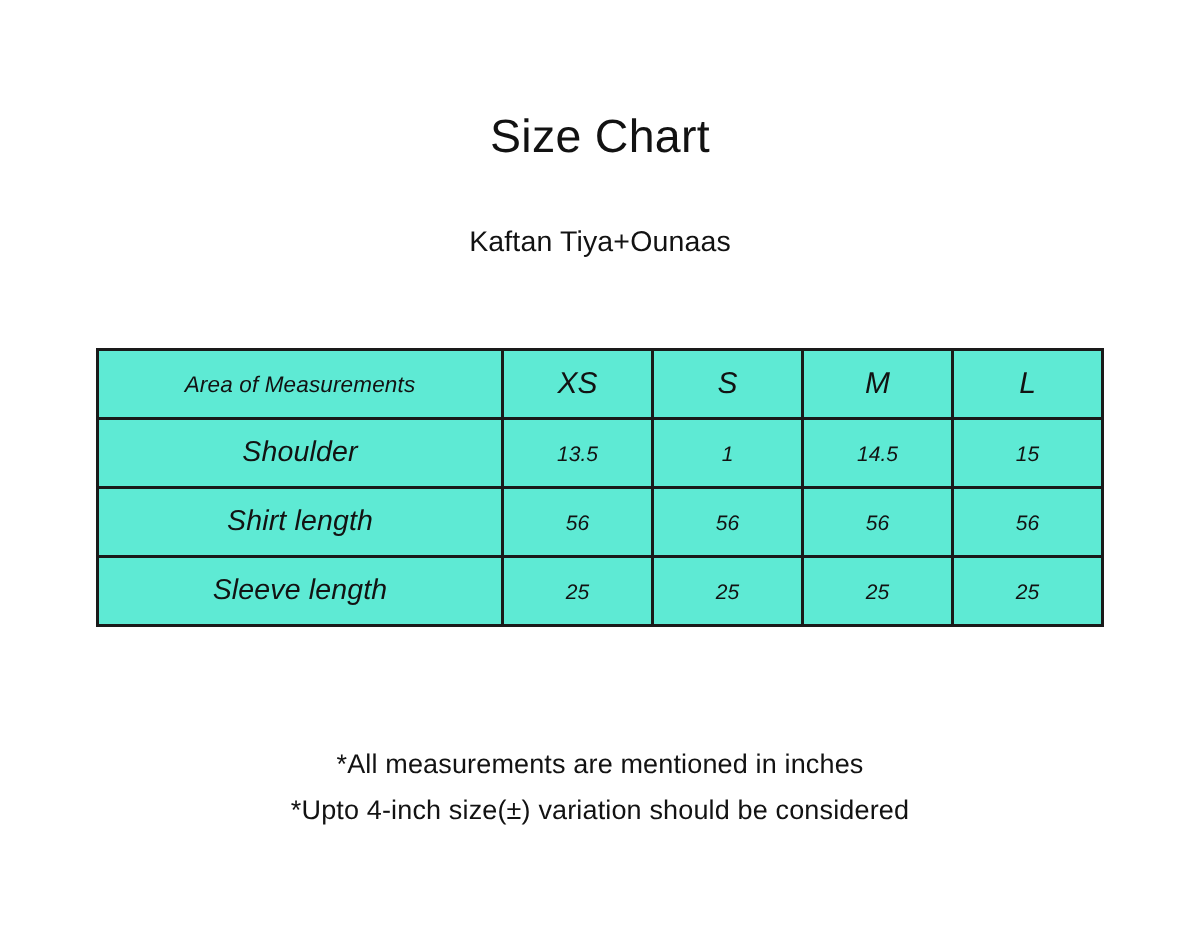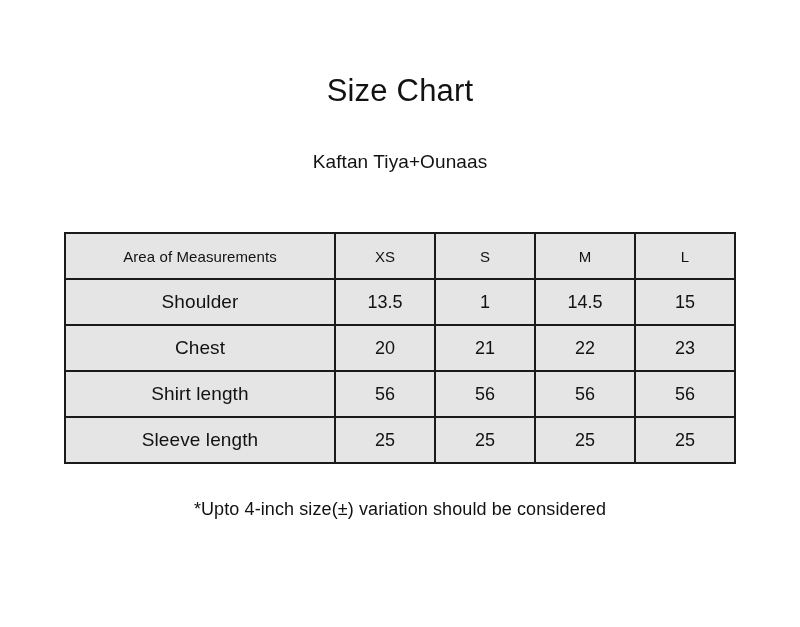--- a/index.html
+++ b/index.html
@@ -50,47 +50,48 @@
   .size-table-wrap {
     position: absolute;
     left: 64px;
     top: 232px;
     width: 672px;
   }
   table.size-table {
     border-collapse: collapse;
     width: 672px;
     table-layout: fixed;
-    background: #e5e5e5;
+    background: #5eead4;
+    font-style: italic;
   }
   table.size-table td {
     border: 2px solid #1a1a1a;
     height: 44px;
     padding: 0 6px;
     text-align: center;
     vertical-align: middle;
     color: #121212;
     font-weight: 400;
   }
   col.c-label { width: 270px; }
   col.c-size  { width: 100px; }
 
   .hdr-label {
     font-size: 15px;
     letter-spacing: 0.1px;
   }
   .hdr-size {
-    font-size: 15px;
+    font-size: 20px;
   }
   .row-label {
     font-size: 19px;
     letter-spacing: 0.1px;
   }
   .row-value {
-    font-size: 18px;
+    font-size: 14px;
   }
   .notes {
     position: absolute;
     left: 0;
     top: 494px;
     width: 800px;
     text-align: center;
   }
   .note-line {
     font-size: 18px;
@@ -126,27 +127,20 @@
         </tr>
 
         <tr>
           <td class="row-label">Shoulder</td>
           <td class="row-value">13.5</td>
           <td class="row-value">1</td>
           <td class="row-value">14.5</td>
           <td class="row-value">15</td>
         </tr>
 
-        <tr>
-          <td class="row-label">Chest</td>
-          <td class="row-value">20</td>
-          <td class="row-value">21</td>
-          <td class="row-value">22</td>
-          <td class="row-value">23</td>
-        </tr>
 
         <tr>
           <td class="row-label">Shirt length</td>
           <td class="row-value">56</td>
           <td class="row-value">56</td>
           <td class="row-value">56</td>
           <td class="row-value">56</td>
         </tr>
 
         <tr>
@@ -154,16 +148,17 @@
           <td class="row-value">25</td>
           <td class="row-value">25</td>
           <td class="row-value">25</td>
           <td class="row-value">25</td>
         </tr>
       </tbody>
     </table>
   </div>
 
   <div class="notes">
+    <div class="note-line">*All measurements are mentioned in inches</div>
     <div class="note-line">*Upto 4-inch size(±) variation should be considered</div>
   </div>
 
 </div>
 
 </body></html>

